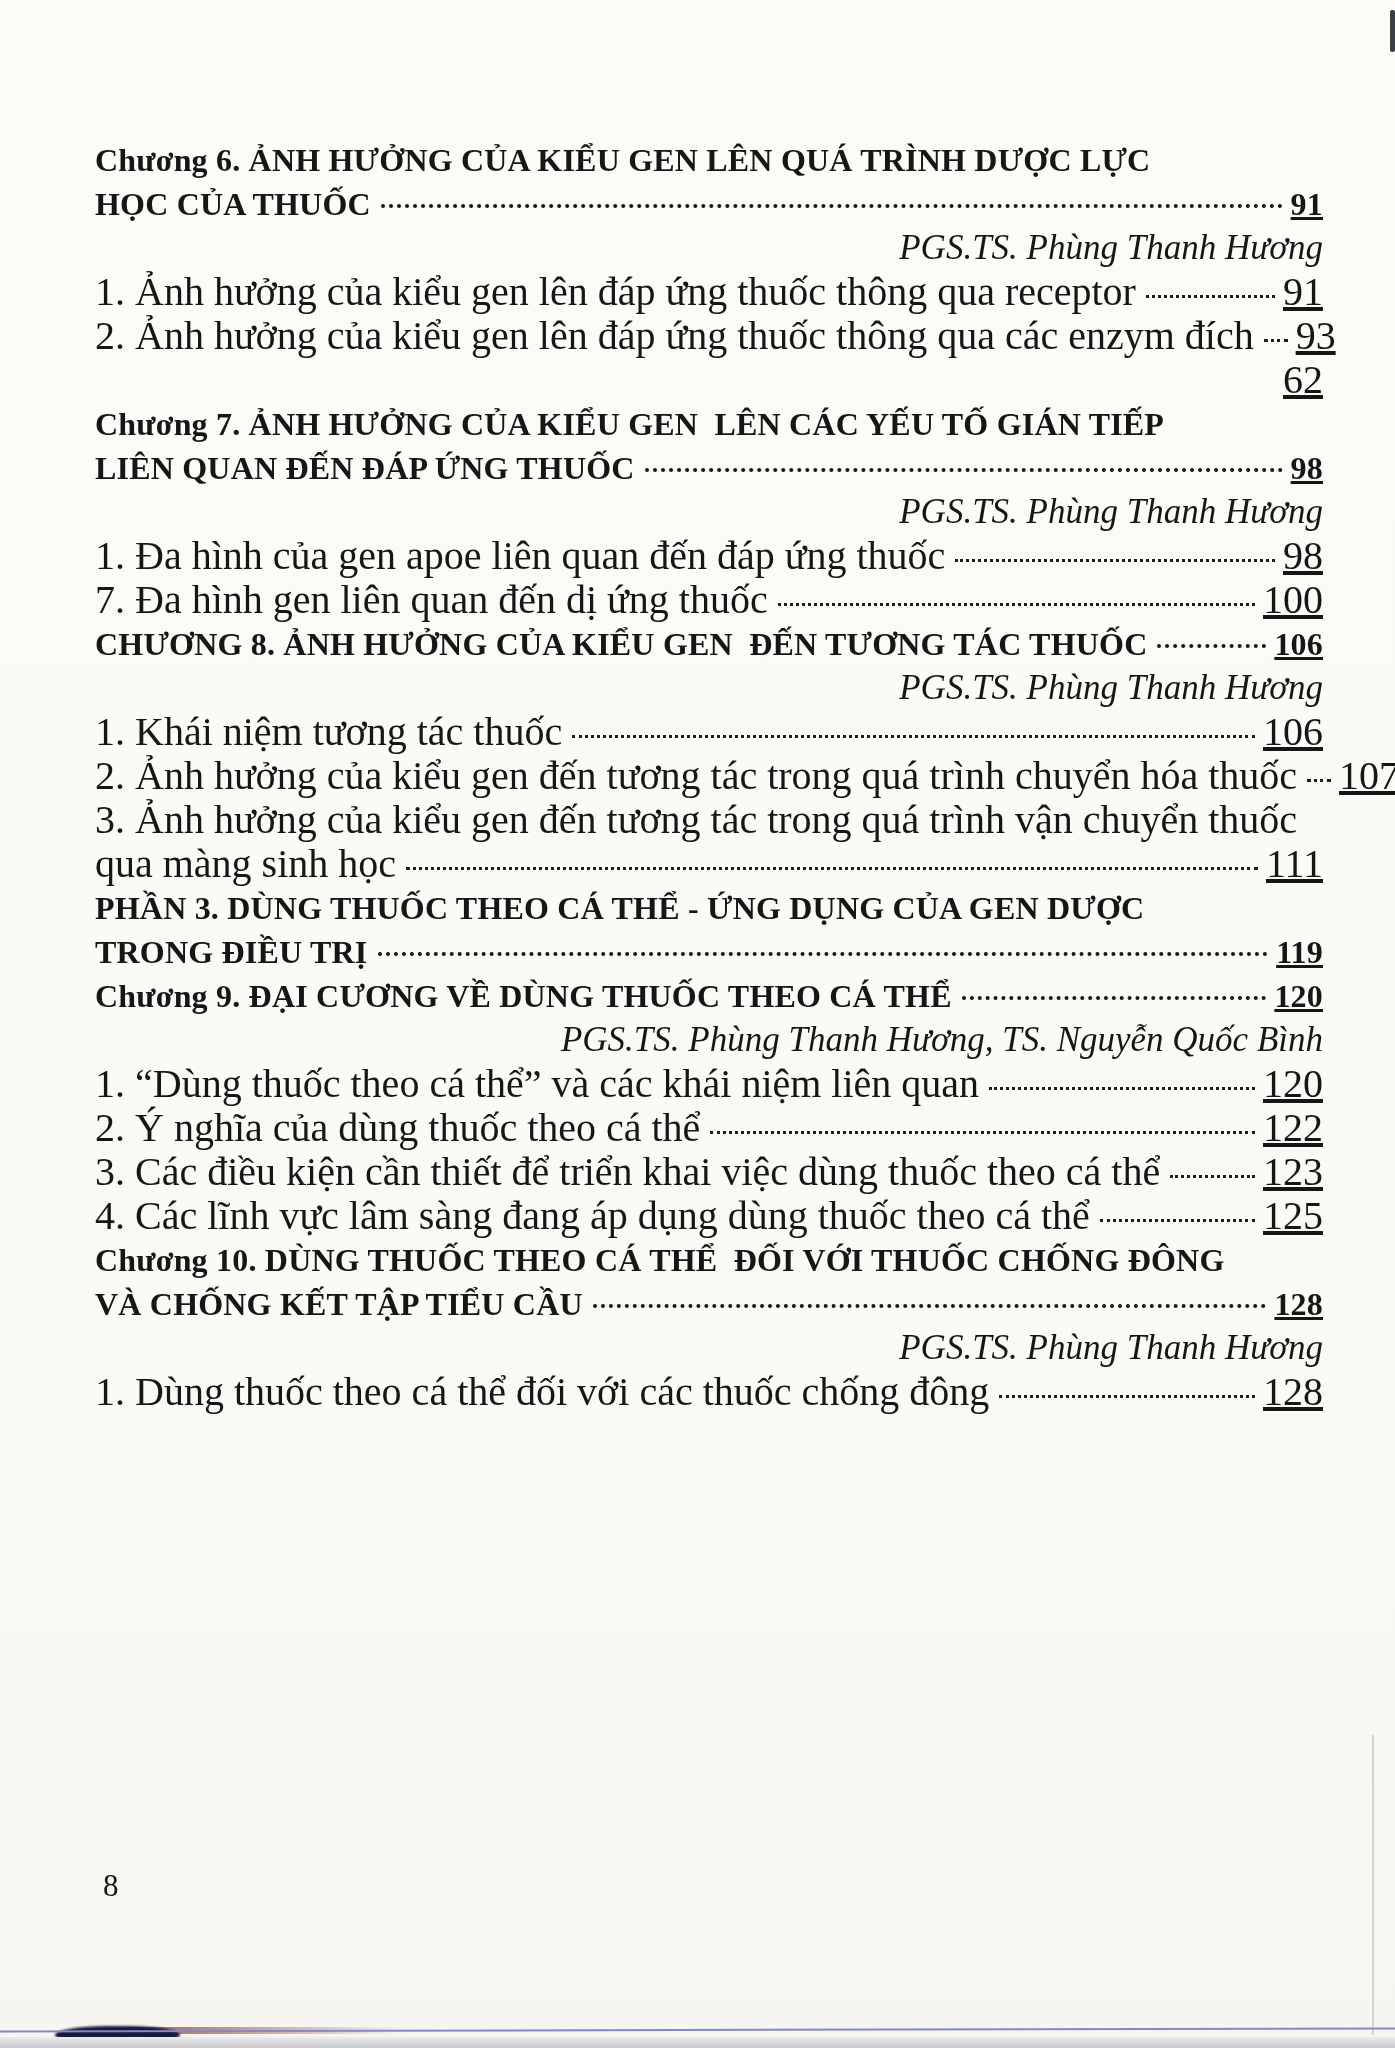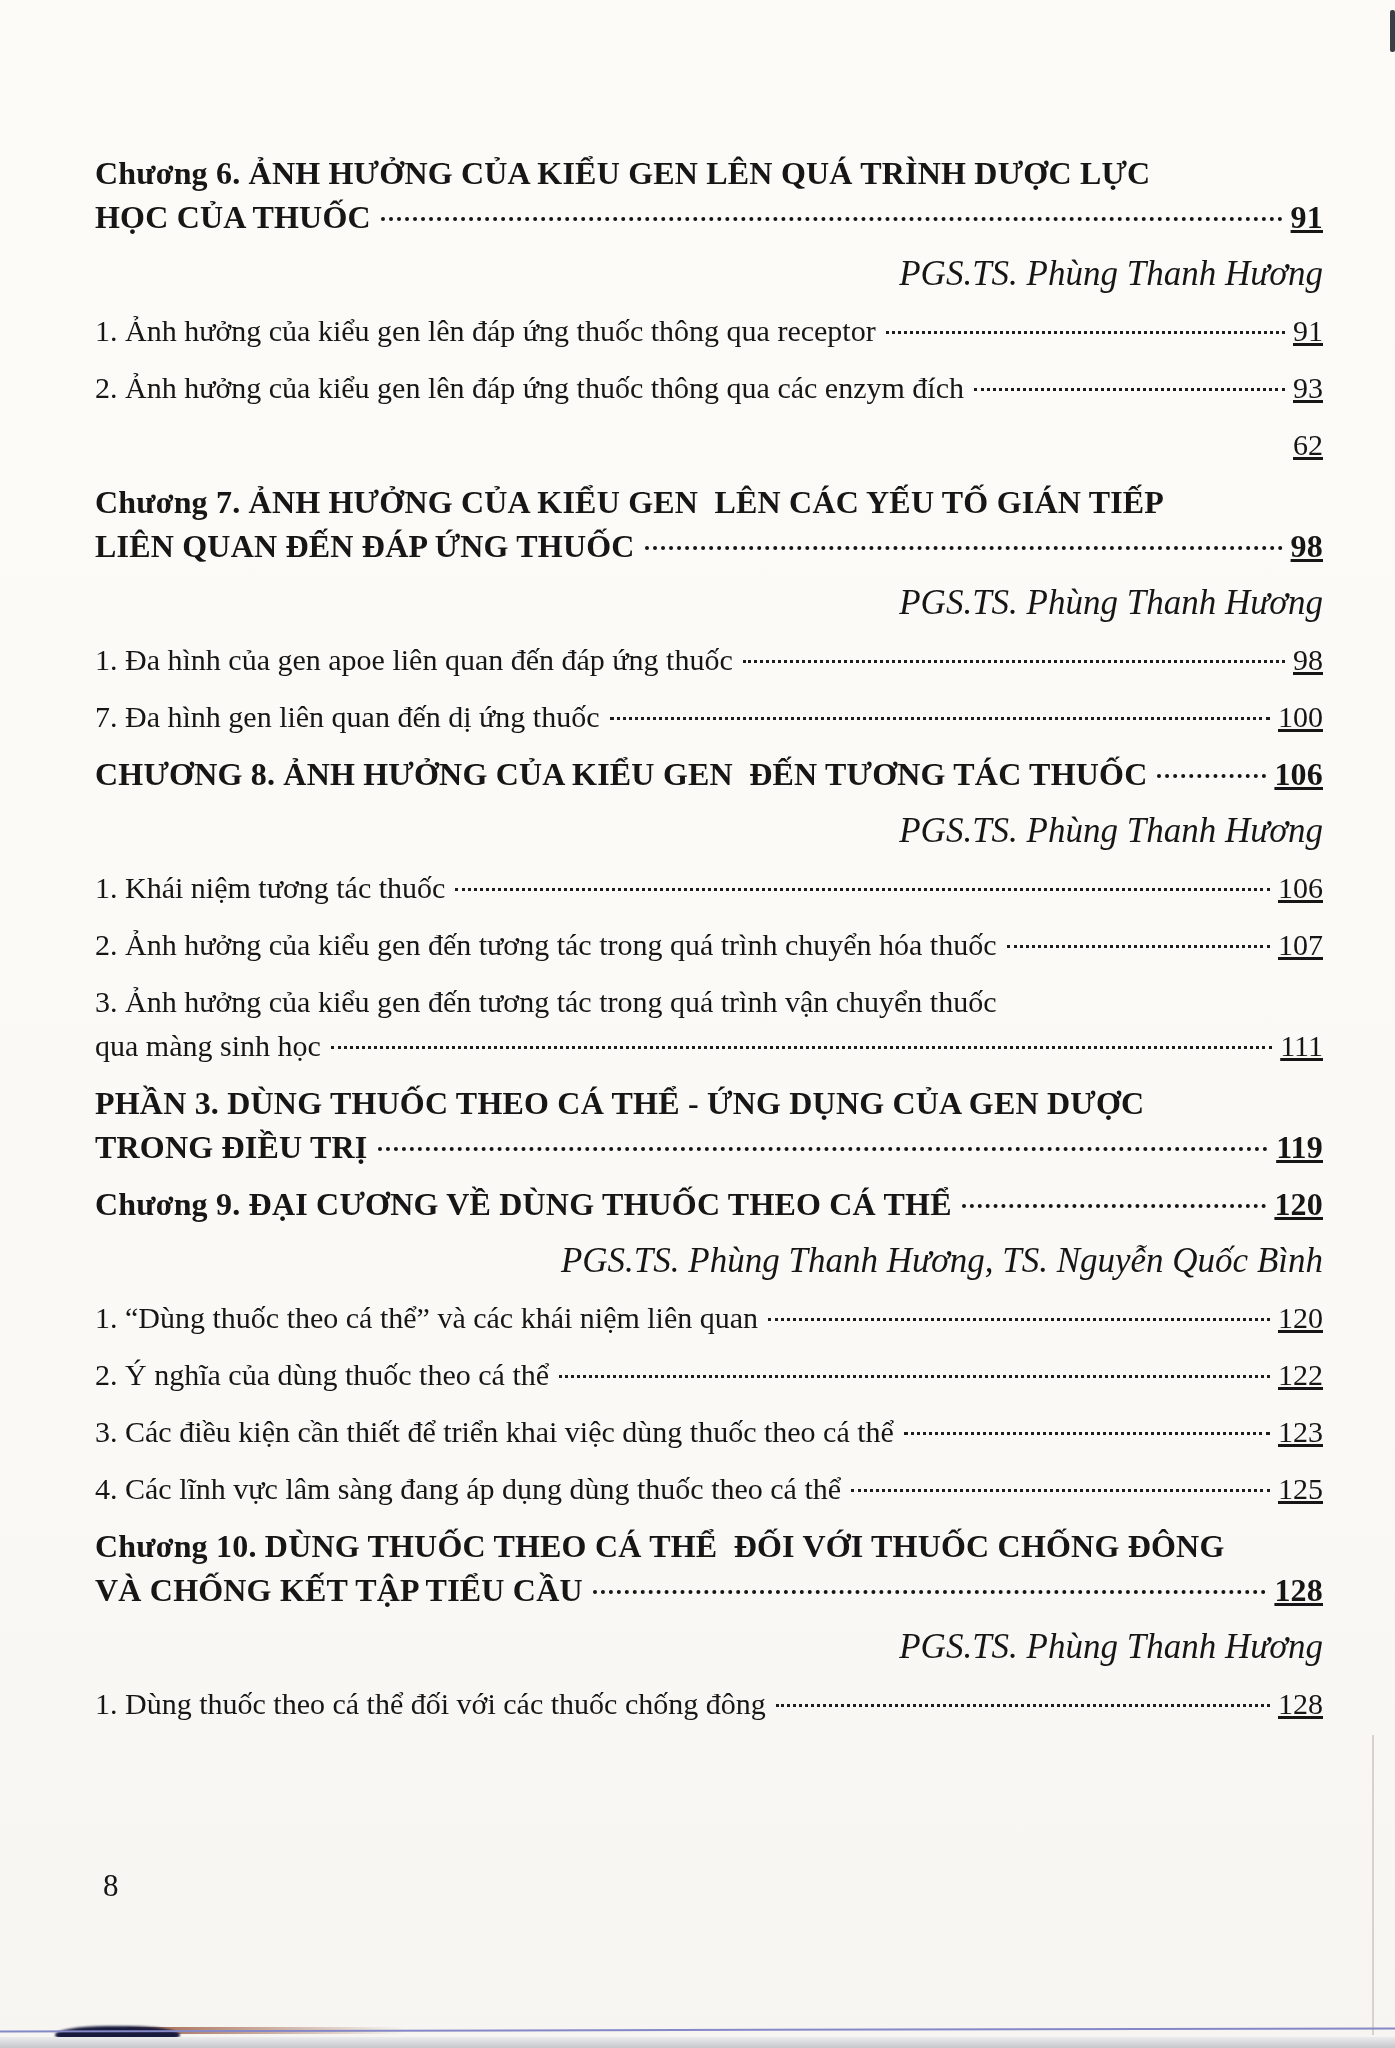--- a/index.html
+++ b/index.html
@@ -6,22 +6,22 @@
   body {
     width: 1395px; height: 2048px;
     position: relative;
     background: #fbfaf6;
     font-family: "Liberation Serif", serif;
     color: #161616;
     overflow: hidden;
   }
   .sheet { position: absolute; inset: 0; background: linear-gradient(180deg, #fcfbf8 0%, #faf9f5 70%, #f6f5f1 100%); }
   .toc { position: absolute; left: 95px; right: 72px; top: 138px; }
-  .entry { margin-top: 13px; }
-  .row { display: flex; align-items: baseline; line-height: 44px; font-size: 30px; }
+  .entry { }
+  .row { display: flex; align-items: baseline; line-height: 44px; font-size: 40px; }
   .entry.chapter .row, .entry.part .row { font-weight: 700; font-size: 32px; letter-spacing: 0.2px; }
   .entry.author .row { justify-content: flex-end; font-style: italic; font-size: 35px; }
   .txt { white-space: pre; }
   .dots {
     flex: 1 1 auto; min-width: 24px;
     margin: 0 8px 0 10px;
     border-bottom: 3.4px dotted #1d1d1d;
     transform: translateY(-7px);
   }
   .entry.chapter .dots, .entry.part .dots { border-bottom-width: 4.2px; border-bottom-color: #151515; }

